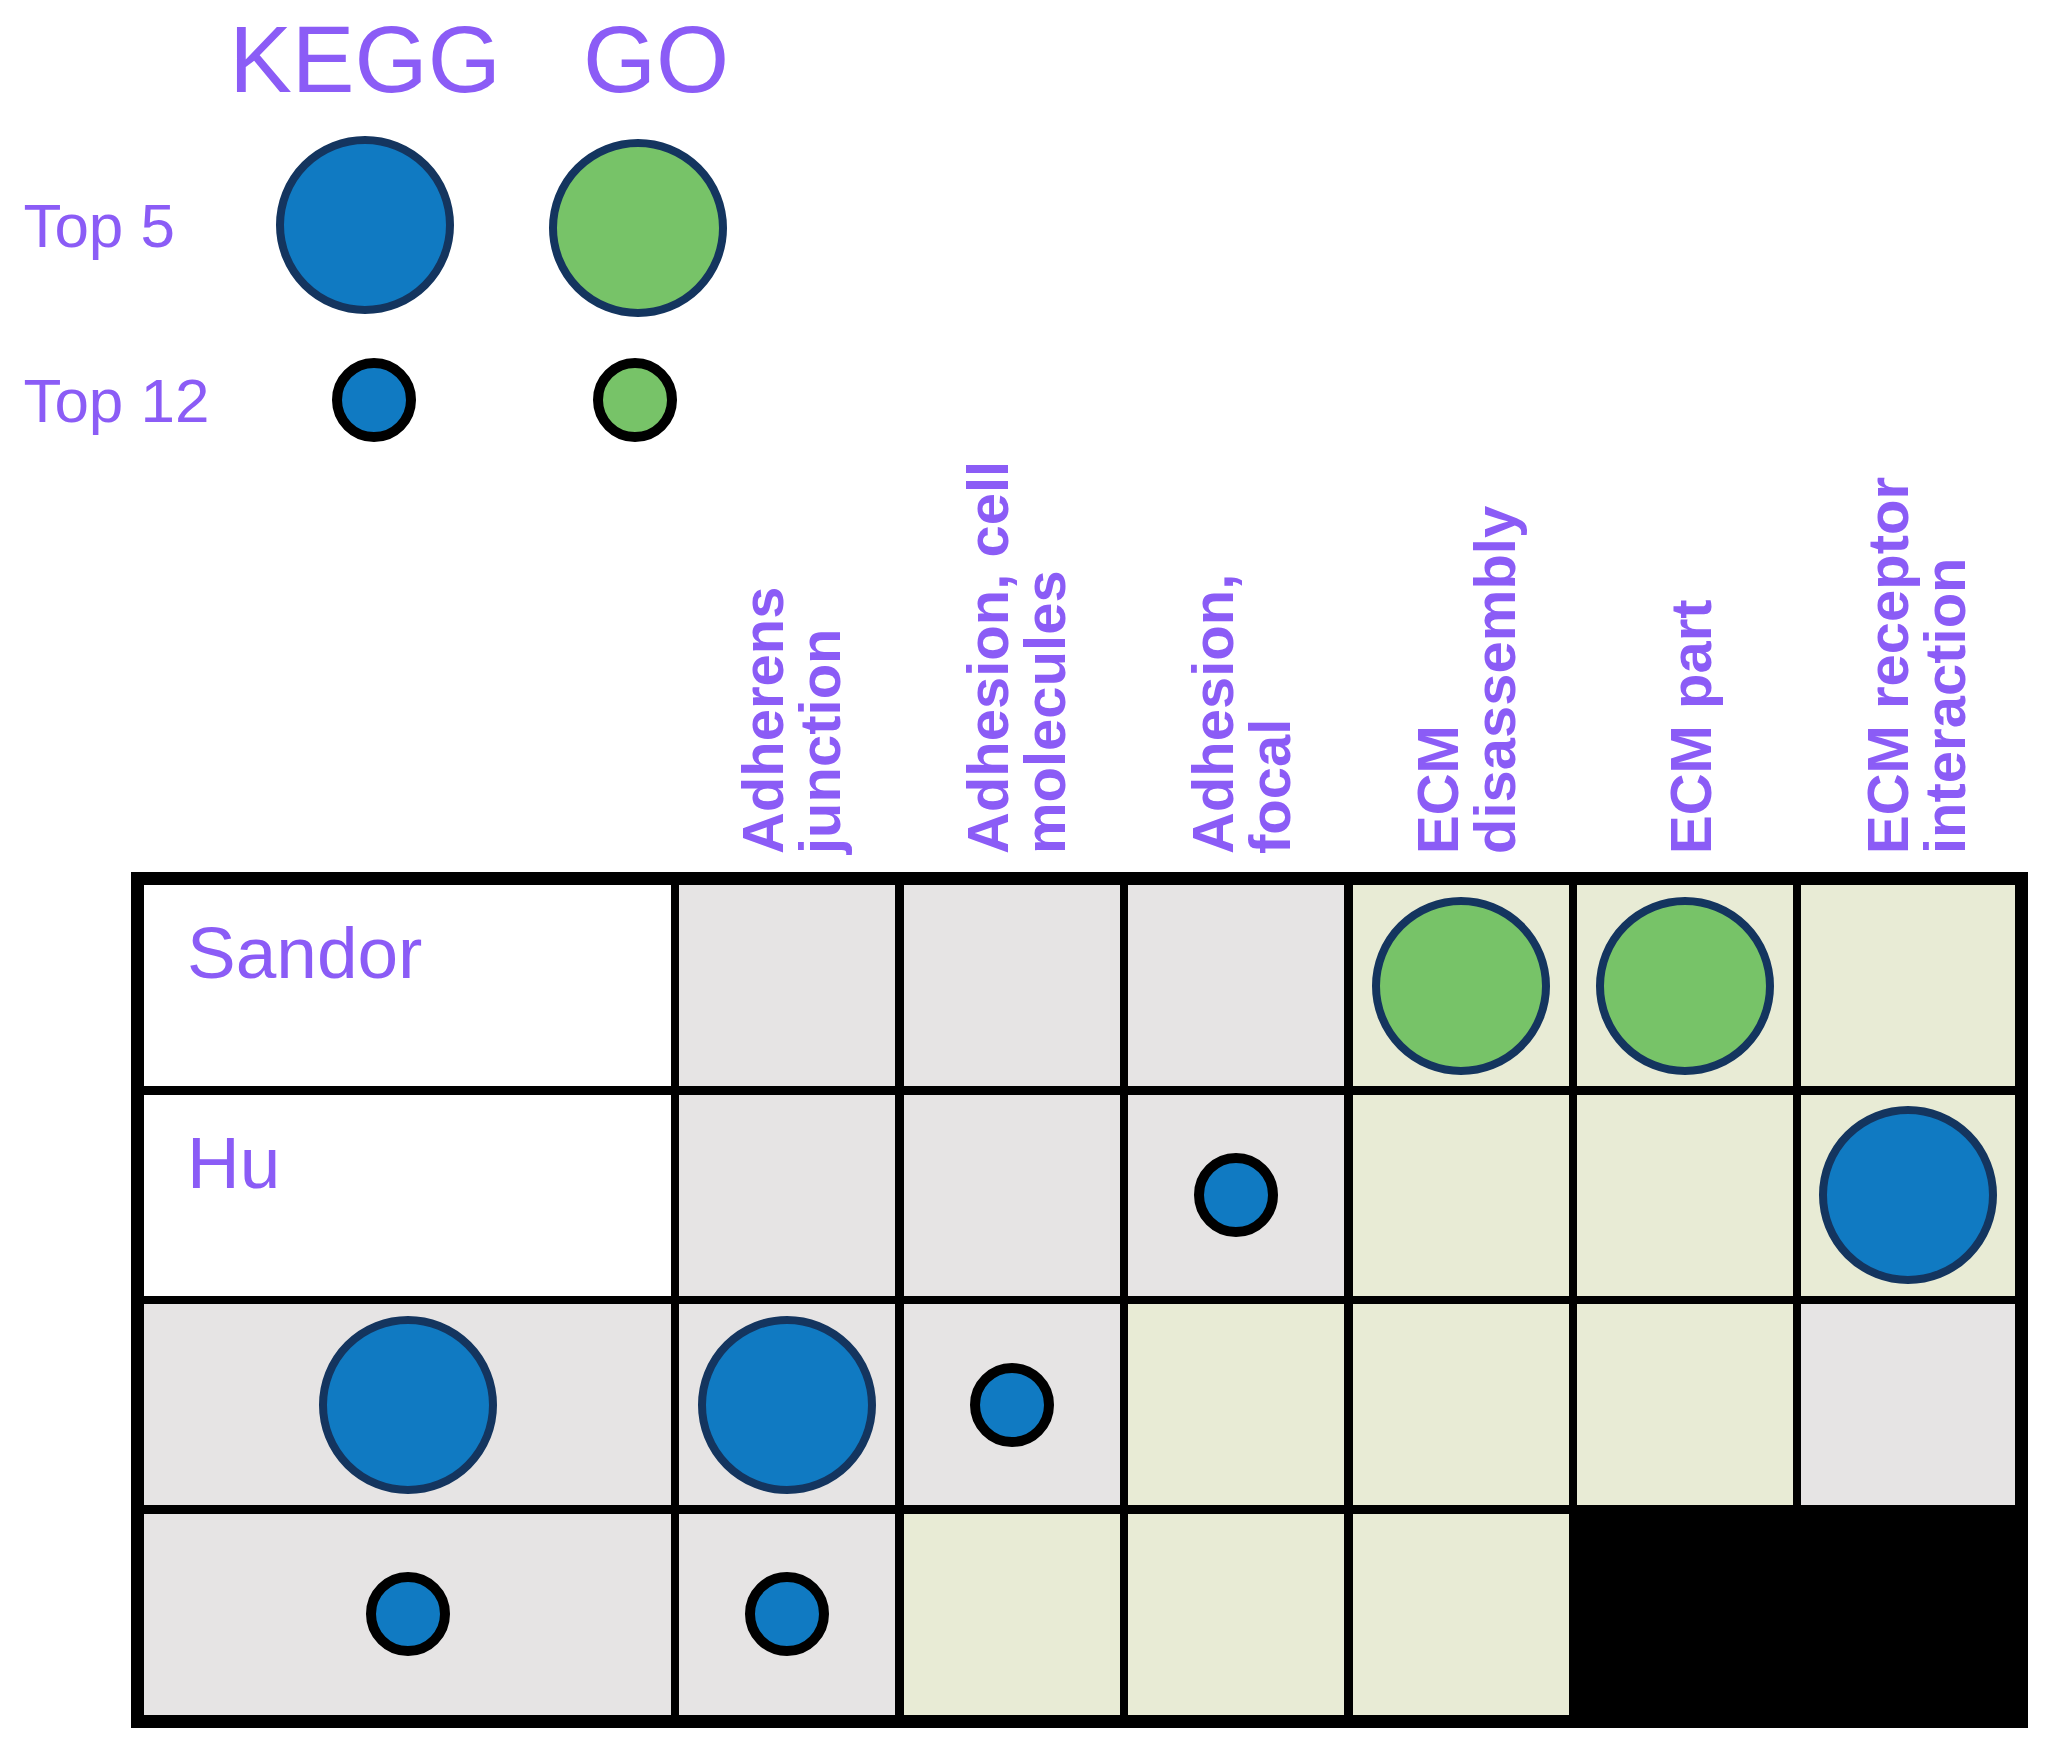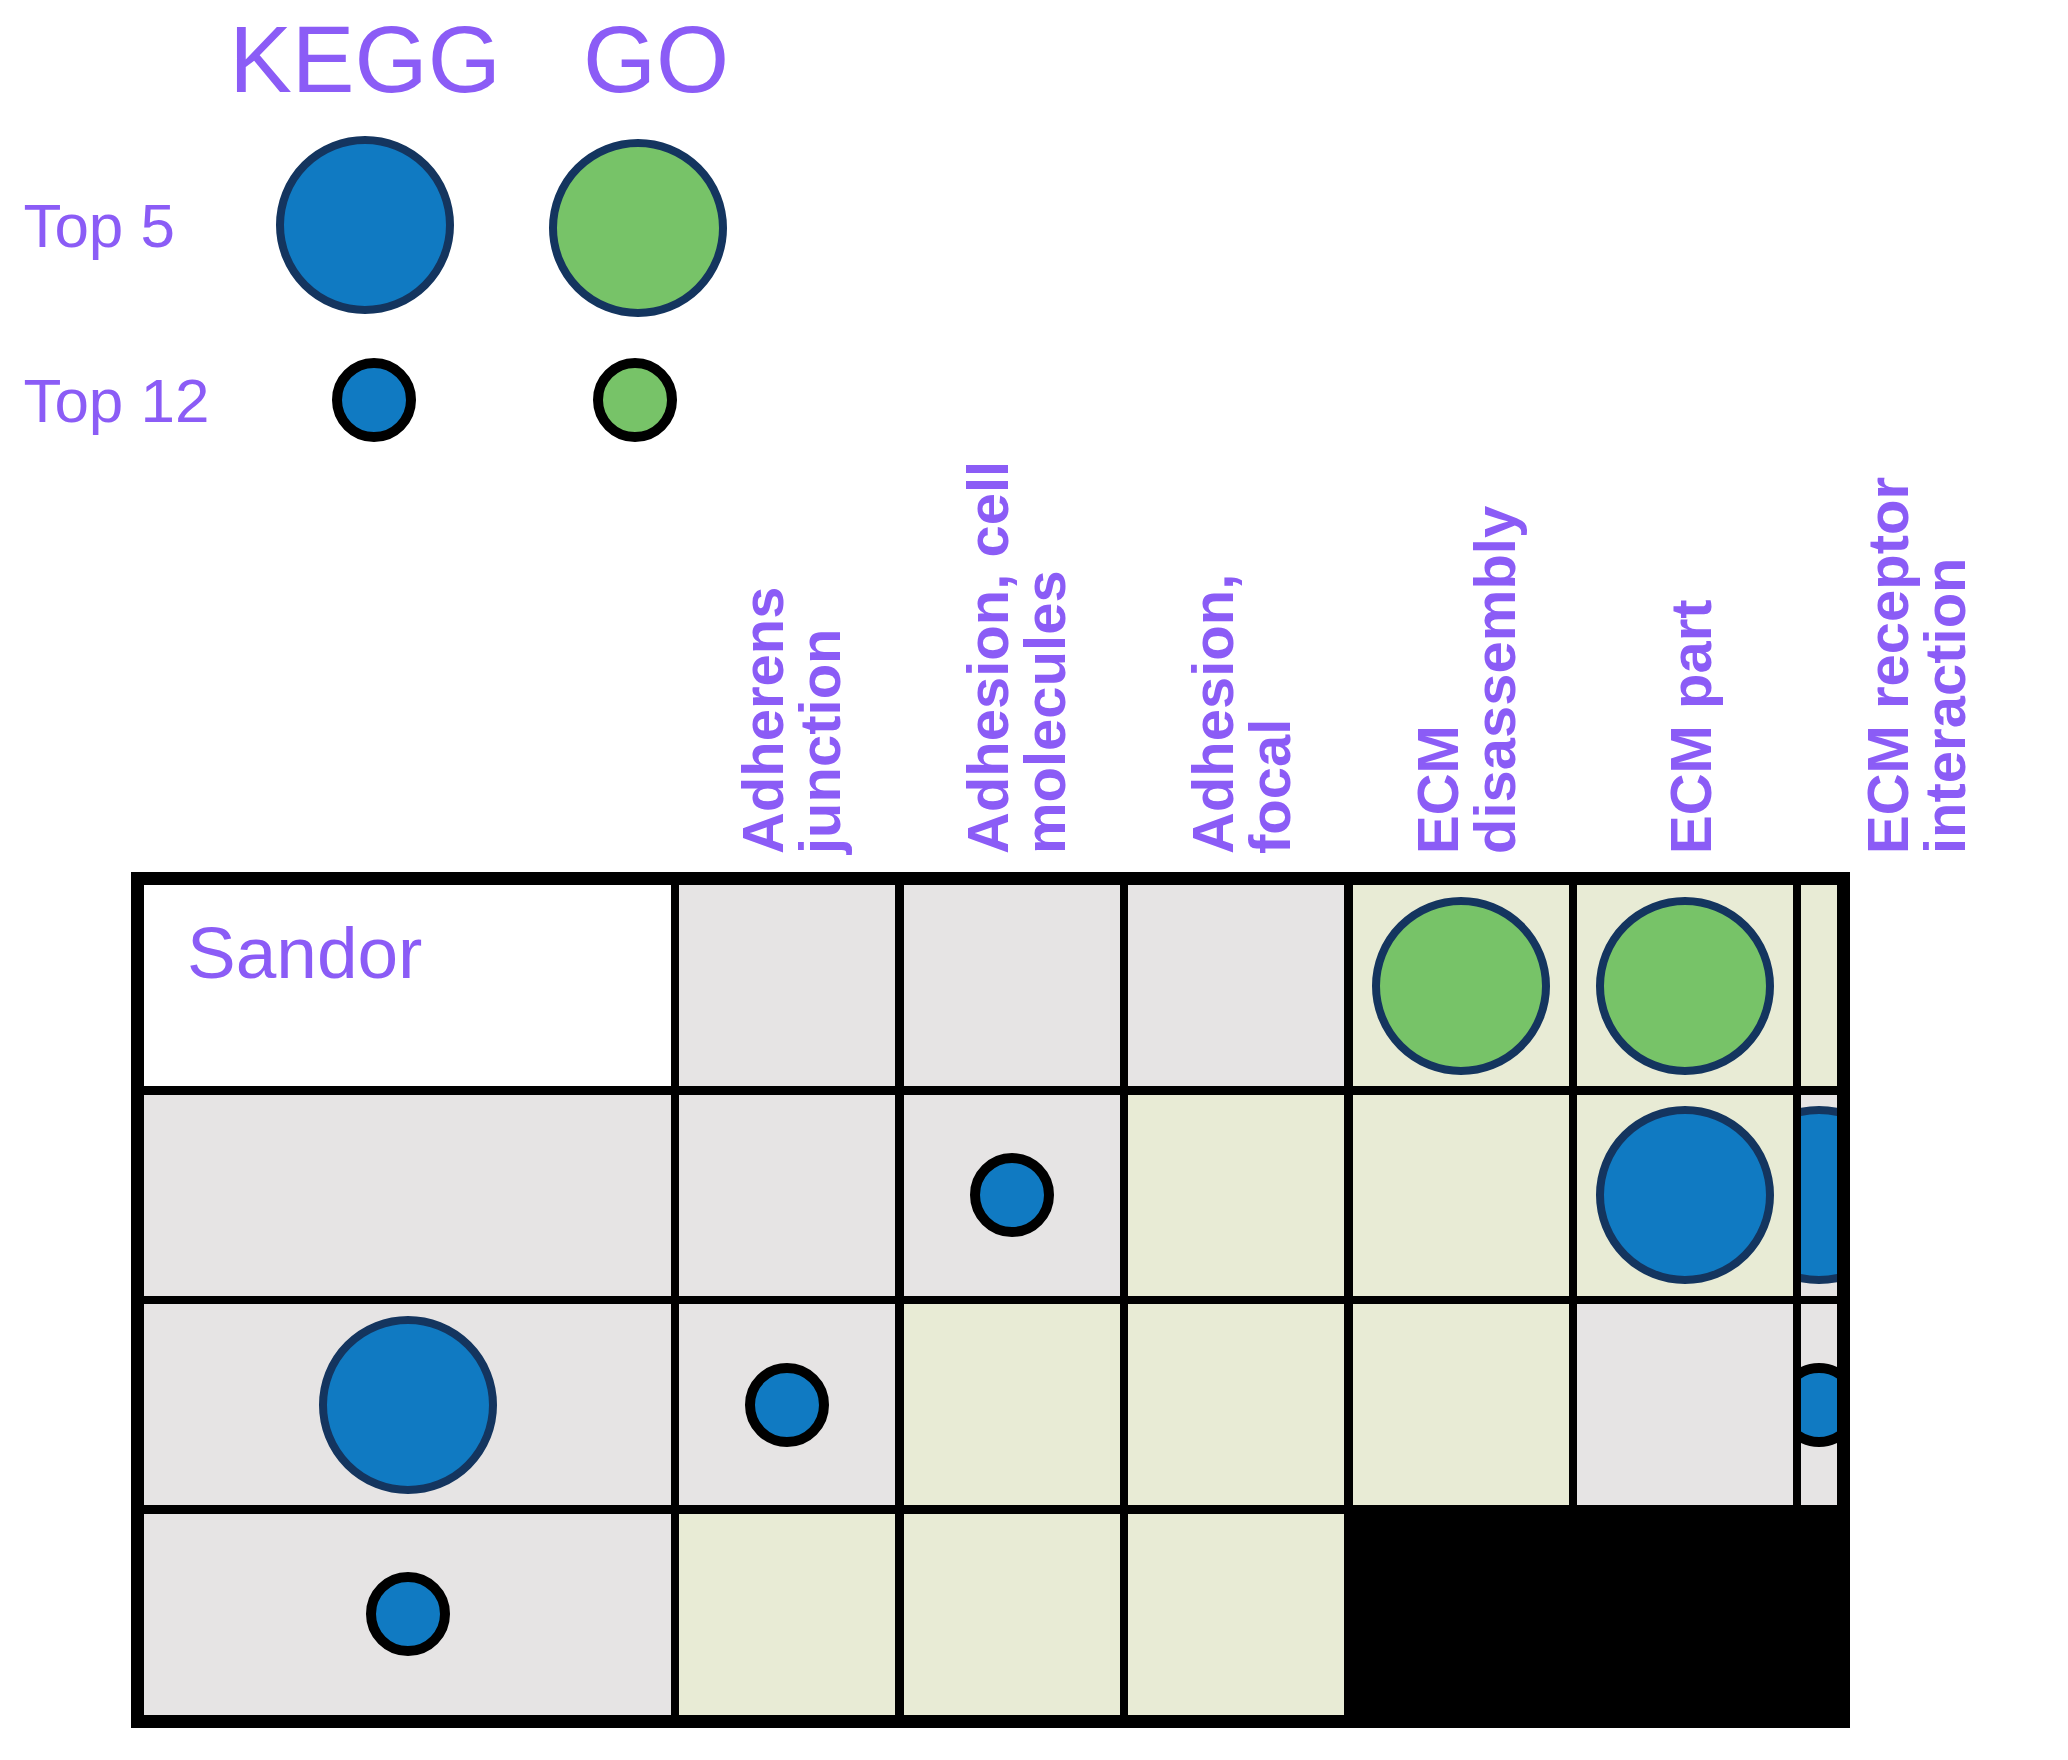--- a/index.html
+++ b/index.html
@@ -57,21 +57,21 @@
     font-size: 58px;
     line-height: 0.98;
     white-space: pre-line;
   }
 
   
   #table-wrap {
     position: absolute;
     left: 131px;
     top: 872px;
-    width: 1719px;
+    width: 1897px;
     height: 856px;
     box-sizing: border-box;
     border: 13px solid var(--black);
     background: var(--black);
   }
   #table-grid {
     width: 100%;
     height: 100%;
     display: grid;
     grid-template-columns: 527px repeat(5, 216px) 1fr;
@@ -133,20 +133,21 @@
         <div class="cell data-cell adh-bg"></div>
         <div class="cell data-cell adh-bg"></div>
         <div class="cell data-cell adh-bg"></div>
         <div class="cell data-cell ecm-bg">
           <div class="bubble large go"></div>
         </div>
         <div class="cell data-cell ecm-bg">
           <div class="bubble large go"></div>
         </div>
         <div class="cell data-cell ecm-bg"></div>
+        <div class="cell label-cell">Hu</div>
         <div class="cell data-cell adh-bg"></div>
         <div class="cell data-cell adh-bg"></div>
         <div class="cell data-cell adh-bg">
           <div class="bubble small kegg"></div>
         </div>
         <div class="cell data-cell ecm-bg"></div>
         <div class="cell data-cell ecm-bg"></div>
         <div class="cell data-cell ecm-bg">
           <div class="bubble large kegg"></div>
         </div>

